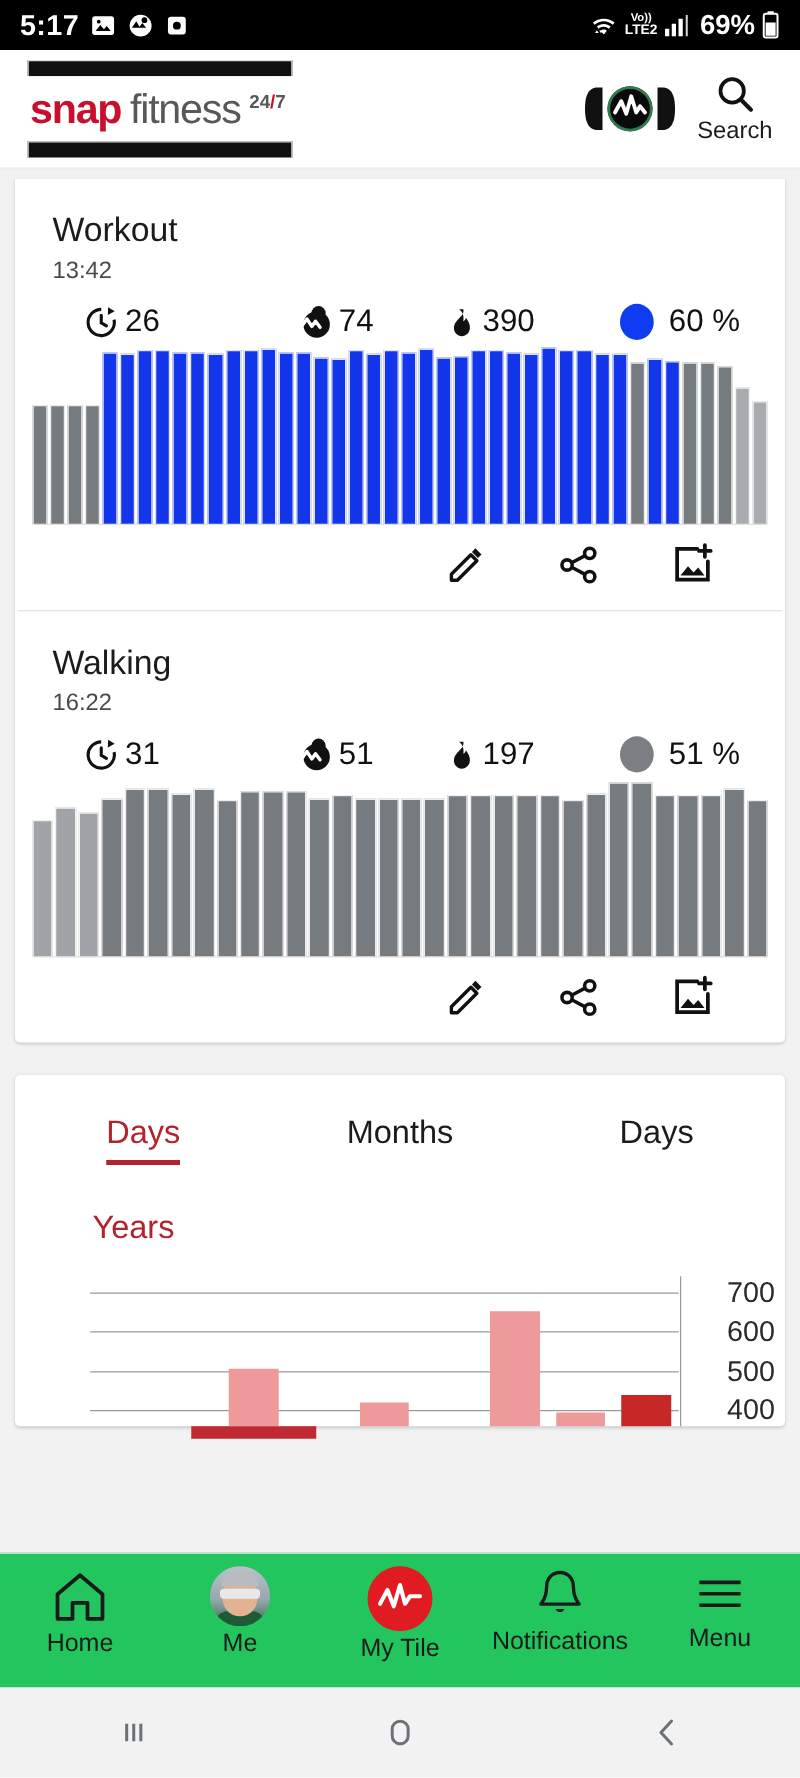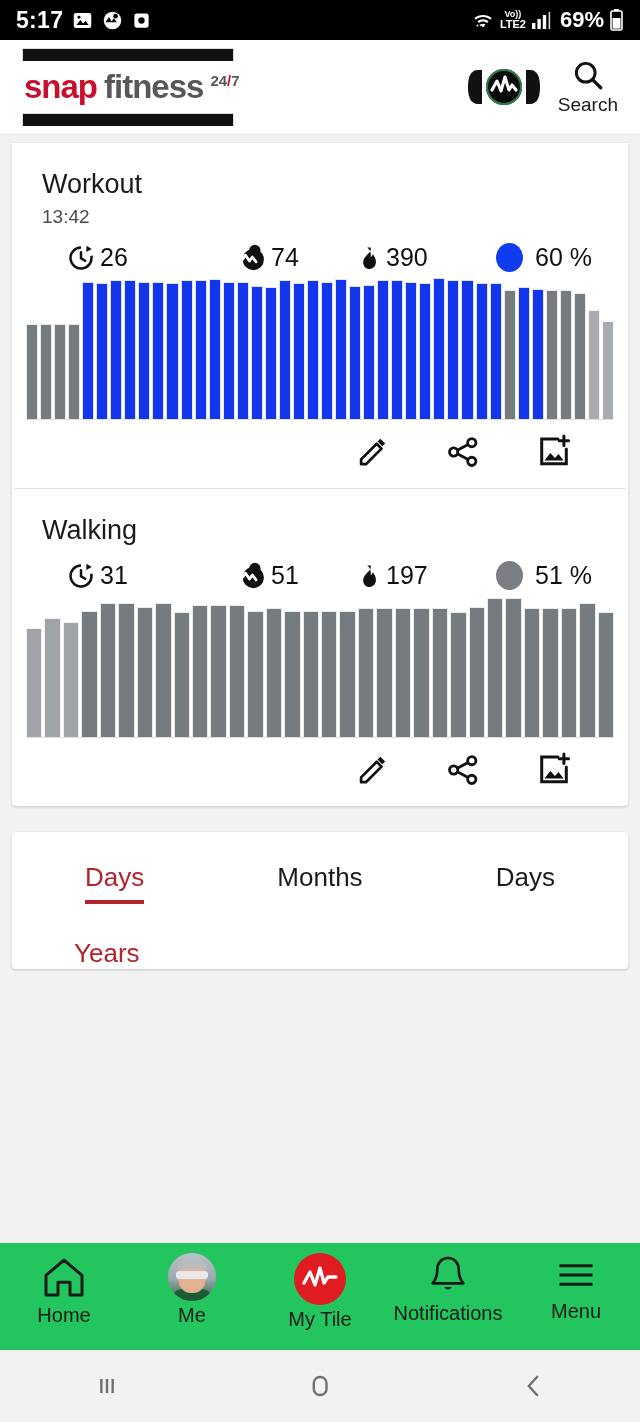--- a/index.html
+++ b/index.html
@@ -33,21 +33,21 @@
     padding: 0 22px;
     border-bottom: 1px solid #e8e8e8;
   }
   .logo { width: 212px; }
   .logo .bar { height: 13px; background: #111; }
   .logo .wordmark {
     display: flex; align-items: baseline; gap: 7px;
     padding: 7px 0 7px 2px; background:#fff;
   }
   .logo .snap { font-size: 33px; font-weight: 700; color: #c8102e; letter-spacing: -1px; }
-  .logo .fit { font-size: 33px; font-weight: 700; color: #58585b; letter-spacing: -1px; }
+  .logo .fit { font-size: 33px; font-weight: 400; color: #58585b; letter-spacing: -1px; }
   .logo .num { font-size: 15px; font-weight: 600; color: #58585b; position: relative; top: -12px; }
   .logo .num .slash { color: #c8102e; }
   .hdr-right { display: flex; align-items: center; gap: 18px; }
   .tile-badge { display:flex; align-items:center; }
   .search-btn { display: flex; flex-direction: column; align-items: center; gap: 2px; }
   .search-btn span { font-size: 19px; color: #1b1b1b; }
 
   
   .content {
     position: absolute; top: 135px; left: 0; right: 0; bottom: 180px;
@@ -338,20 +338,21 @@
               </svg>
           </span>
         </div>
       </div>
 
       <div class="sess-divider"></div>
 
       <div>
         <div class="sess-head">
           <div class="sess-title">Walking</div>
+          <div class="sess-time">16:22</div>
         </div>
         <div class="stats">
           <div class="stat s-dur">
             <span class="act">
               <svg width="30" height="30" viewBox="0 0 24 24">
                   <path d="M12 3.6a8.4 8.4 0 1 0 8.2 6.6" fill="none" stroke="#111" stroke-width="2"></path>
                   <path d="M16.4 2.2l4.2 2.6-4.4 2.4z" fill="#111"></path>
                   <path d="M12 7.4v4.8l3.3 2" fill="none" stroke="#111" stroke-width="2" stroke-linecap="round"></path>
                 </svg>
             </span>
@@ -445,20 +446,39 @@
       </div>
     </div>
 
     <div class="card meps">
       <div class="tabs">
         <div class="tab active"><span class="lbl">Days</span></div>
         <div class="tab"><span class="lbl">Months</span></div>
         <div class="tab"><span class="lbl">Days</span></div>
       </div>
       <div class="meps-label">Years</div>
+      <div class="meps-chart">
+        <div class="mc-plot">
+            <div class="grid-line" style="top: 12.6316px;"></div>
+            <div class="grid-line" style="top: 44.2105px;"></div>
+            <div class="grid-line" style="top: 75.7895px;"></div>
+            <div class="grid-line" style="top: 107.368px;"></div>
+            <div class="mc-bar" style="left: 23.5556%; width: 8.44444%; height: 45.7895px; background: rgb(239, 154, 154);"></div>
+            <div class="mc-bar" style="left: 45.7778%; width: 8.44444%; height: 18.9474px; background: rgb(239, 154, 154);"></div>
+            <div class="mc-bar" style="left: 68%; width: 8.44444%; height: 91.5789px; background: rgb(239, 154, 154);"></div>
+            <div class="mc-bar" style="left: 79.1111%; width: 8.44444%; height: 11.0526px; background: rgb(239, 154, 154);"></div>
+            <div class="mc-bar" style="left: 90.2222%; width: 8.44444%; height: 25.2632px; background: rgb(198, 40, 40);"></div>
+            <div class="mc-underline" style="left: 17.2222%; width: 21.1111%; background: rgb(191, 42, 50);"></div>
+          </div>
+        <div class="mc-axis"></div>
+      <div class="tick-lbl" style="top: 12.6316px; right: 8px;">700</div>
+          <div class="tick-lbl" style="top: 44.2105px; right: 8px;">600</div>
+          <div class="tick-lbl" style="top: 75.7895px; right: 8px;">500</div>
+          <div class="tick-lbl" style="top: 107.368px; right: 8px;">400</div>
+        </div>
     </div>
 
   </div>
 
   <div class="bottomnav">
     <div class="nav-item">
       <span class="act">
         <svg width="52" height="48" viewBox="0 0 24 24">
             <path d="M3 11.2L12 3.6l9 7.6V21h-6v-6.4H9V21H3z" fill="none" stroke="#1b1b1b" stroke-width="1.5" stroke-linejoin="round"></path>
           </svg>

